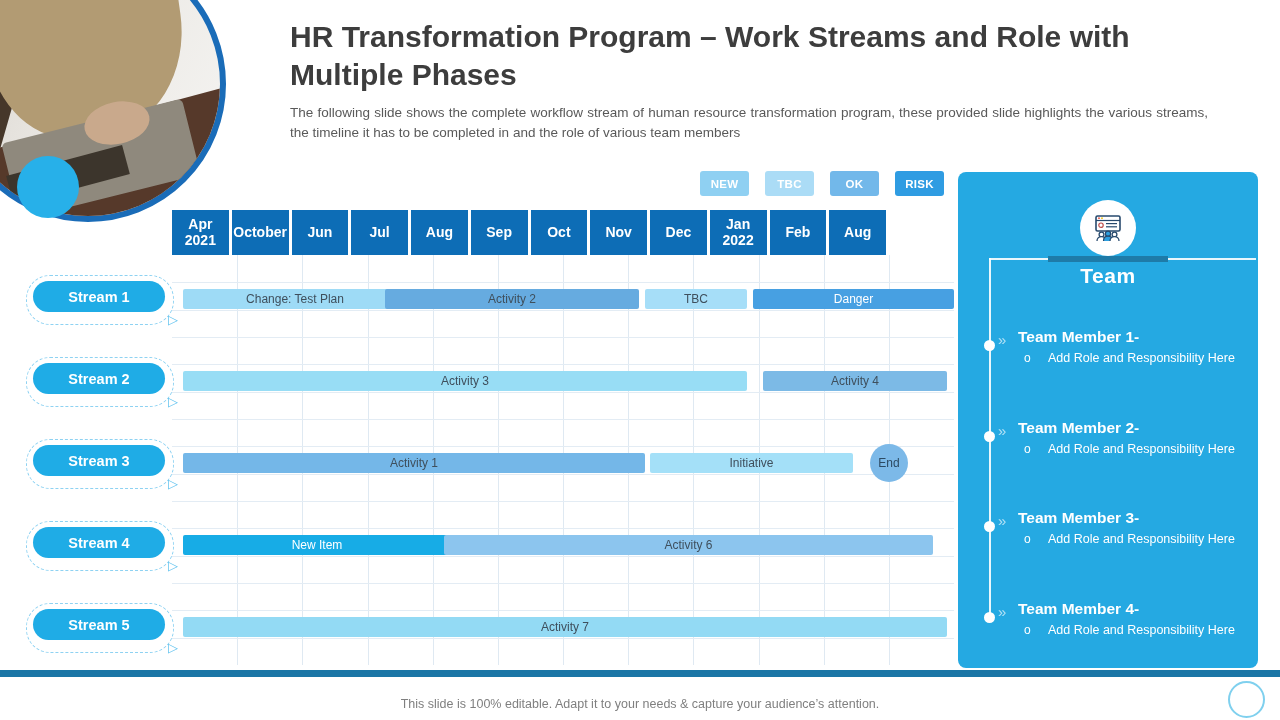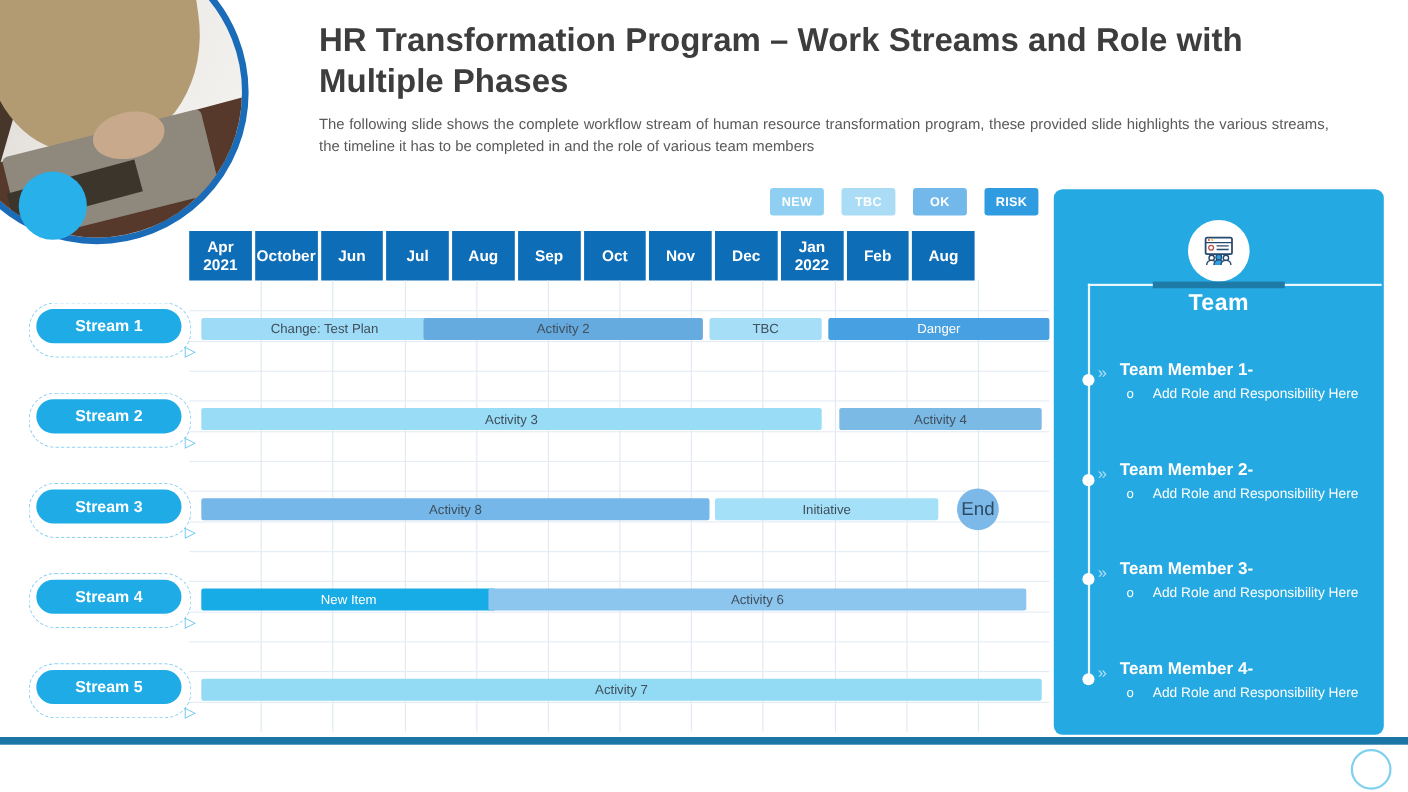--- a/index.html
+++ b/index.html
@@ -38,21 +38,21 @@
 
   
   .grid{position:absolute;left:172px;top:255px;width:782px;height:410px;}
   .vline{position:absolute;top:0;bottom:0;width:1px;background:#dfe9f2;}
   .hline{position:absolute;left:0;right:0;height:1px;background:#e3ecf4;}
   .bar{position:absolute;height:20px;border-radius:2px;font-size:12px;display:flex;align-items:center;
     justify-content:center;overflow:hidden;white-space:nowrap;}
   .bar-dark{color:#3f4f5c;}
   .bar-light{color:#ffffff;}
   .end-circle{position:absolute;width:38px;height:38px;border-radius:50%;background:#7cb9e8;color:#2c4a63;
-    font-size:17px;display:flex;align-items:center;justify-content:center;}
+    font-size:12px;display:flex;align-items:center;justify-content:center;}
 
   
   .pill-wrap{position:absolute;left:26px;width:146px;height:48px;border:1.5px dashed #8ed2f2;border-radius:24px;}
   .pill{position:absolute;left:6px;top:5px;width:132px;height:31px;border-radius:16px;background:#1face6;
     color:#ffffff;font-size:14.5px;font-weight:bold;display:flex;align-items:center;justify-content:center;}
   .pill-arrow{position:absolute;right:-5px;bottom:-3px;color:#62c3ef;font-size:13px;}
 
   
   .team-panel{position:absolute;left:958px;top:172px;width:300px;height:496px;background:#25a9e2;border-radius:8px;}
   .team-icon-circle{position:absolute;left:122px;top:28px;width:56px;height:56px;background:#ffffff;border-radius:50%;
@@ -146,21 +146,21 @@
       <div class="hline" style="top: 300.7px;"></div>
       <div class="hline" style="top: 328px;"></div>
       <div class="hline" style="top: 355.3px;"></div>
       <div class="hline" style="top: 382.7px;"></div>
       <div class="bar bar-dark" style="left: 11px; width: 196px; top: 34px; background: rgb(158, 219, 246); padding-left: 14px;">Change: Test Plan</div>
       <div class="bar bar-dark" style="left: 213px; width: 254px; top: 34px; background: rgb(102, 171, 224);">Activity 2</div>
       <div class="bar bar-dark" style="left: 473px; width: 102px; top: 34px; background: rgb(166, 222, 248);">TBC</div>
       <div class="bar bar-light" style="left: 581px; width: 201px; top: 34px; background: rgb(71, 160, 226);">Danger</div>
       <div class="bar bar-dark" style="left: 11px; width: 564px; top: 116px; background: rgb(152, 221, 245);">Activity 3</div>
       <div class="bar bar-dark" style="left: 591px; width: 184px; top: 116px; background: rgb(124, 186, 230);">Activity 4</div>
-      <div class="bar bar-dark" style="left: 11px; width: 462px; top: 198px; background: rgb(116, 183, 232);">Activity 8</div>
+      <div class="bar bar-dark" style="left: 11px; width: 462px; top: 198px; background: rgb(116, 183, 232);">Activity 1</div>
       <div class="bar bar-dark" style="left: 478px; width: 203px; top: 198px; background: rgb(164, 224, 248);">Initiative</div>
       <div class="end-circle" style="left: 698px; top: 189px; background: rgb(124, 185, 232);">End</div>
       <div class="bar bar-light" style="left: 11px; width: 268px; top: 280px; background: rgb(23, 172, 230);">New Item</div>
       <div class="bar bar-dark" style="left: 272px; width: 489px; top: 280px; background: rgb(140, 197, 238);">Activity 6</div>
       <div class="bar bar-dark" style="left: 11px; width: 764px; top: 362px; background: rgb(147, 218, 244);">Activity 7</div>
     </div>
 
   <div id="streams">
       <div class="pill-wrap" style="top: 275px;">
         <div class="pill">Stream 1</div>
@@ -240,15 +240,16 @@
           <div class="tm-name">Team Member 4-</div>
           <div class="tm-role">
             <span class="tm-o">o</span>
             <span class="tm-role-text">Add Role and Responsibility Here</span>
           </div>
         </div>
       </div>
   </div>
 
   <div class="bottom-bar"></div>
+  <p class="footer-text">This slide is 100% editable. Adapt it to your needs &amp; capture your audience’s attention.</p>
   <div class="footer-circle"></div>
 
 </div>
 
 </body></html>

